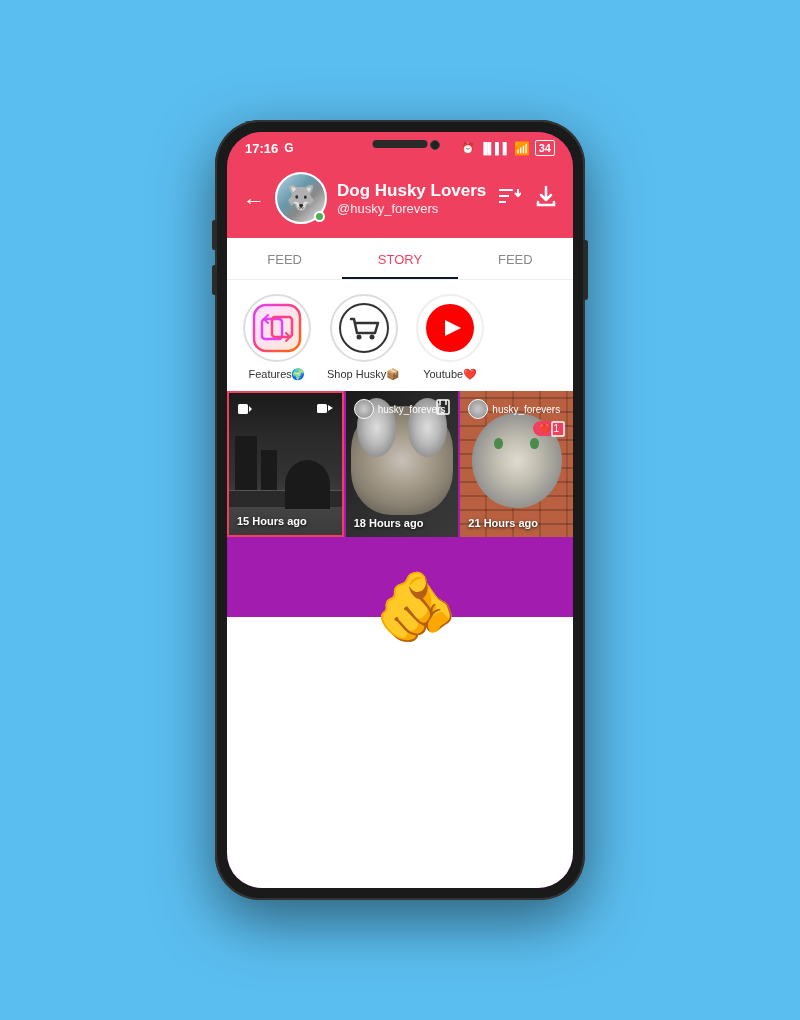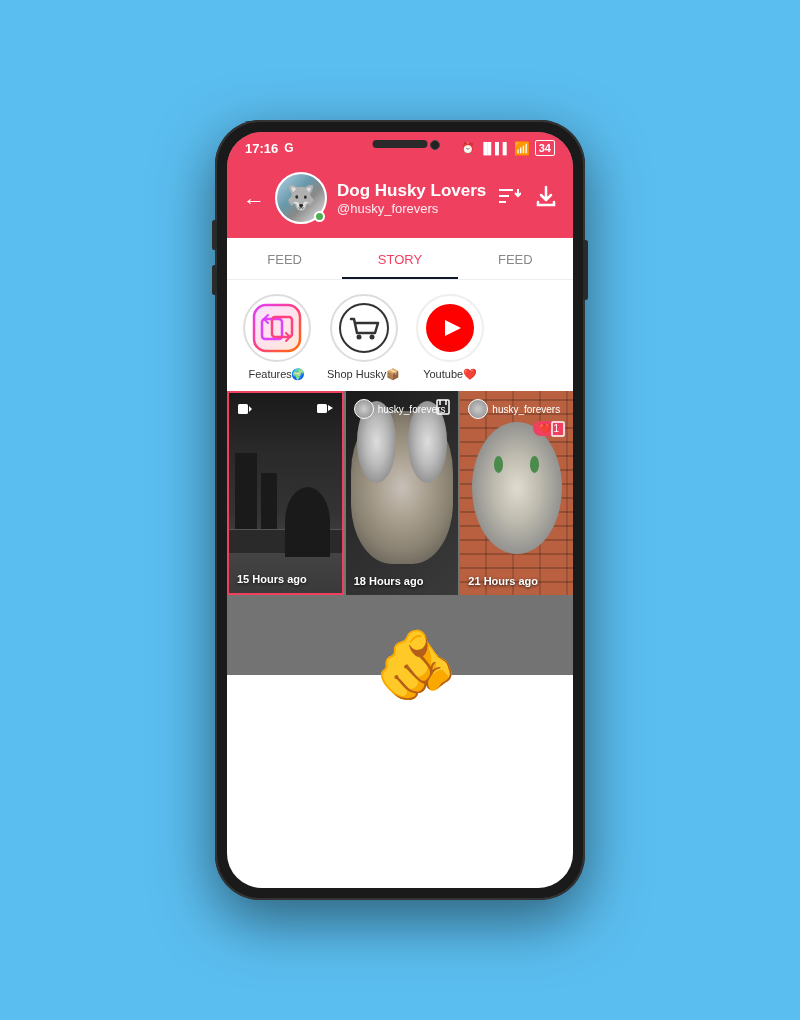--- a/index.html
+++ b/index.html
@@ -20,21 +20,21 @@
       border-radius: 45px;
       padding: 12px;
       box-shadow: 0 20px 60px rgba(0,0,0,0.5), inset 0 0 0 2px #333;
       position: relative;
       display: flex;
       flex-direction: column;
     }
 
     .phone-screen {
       flex: 1;
-      background: #737373;
+      background: #a21caf;
       border-radius: 35px;
       overflow: hidden;
       display: flex;
       flex-direction: column;
     }
 
     
     .status-bar {
       background: #f04060;
       padding: 8px 18px 6px;
@@ -205,21 +205,21 @@
 
     
     .story-grid {
       display: flex;
       gap: 2px;
       padding: 0;
     }
 
     .story-cell {
       flex: 1;
-      height: 204px;
+      height: 146px;
       background: #111;
       position: relative;
       overflow: hidden;
       cursor: pointer;
     }
 
     .story-cell.selected {
       border: 2px solid #f04060;
     }
 

